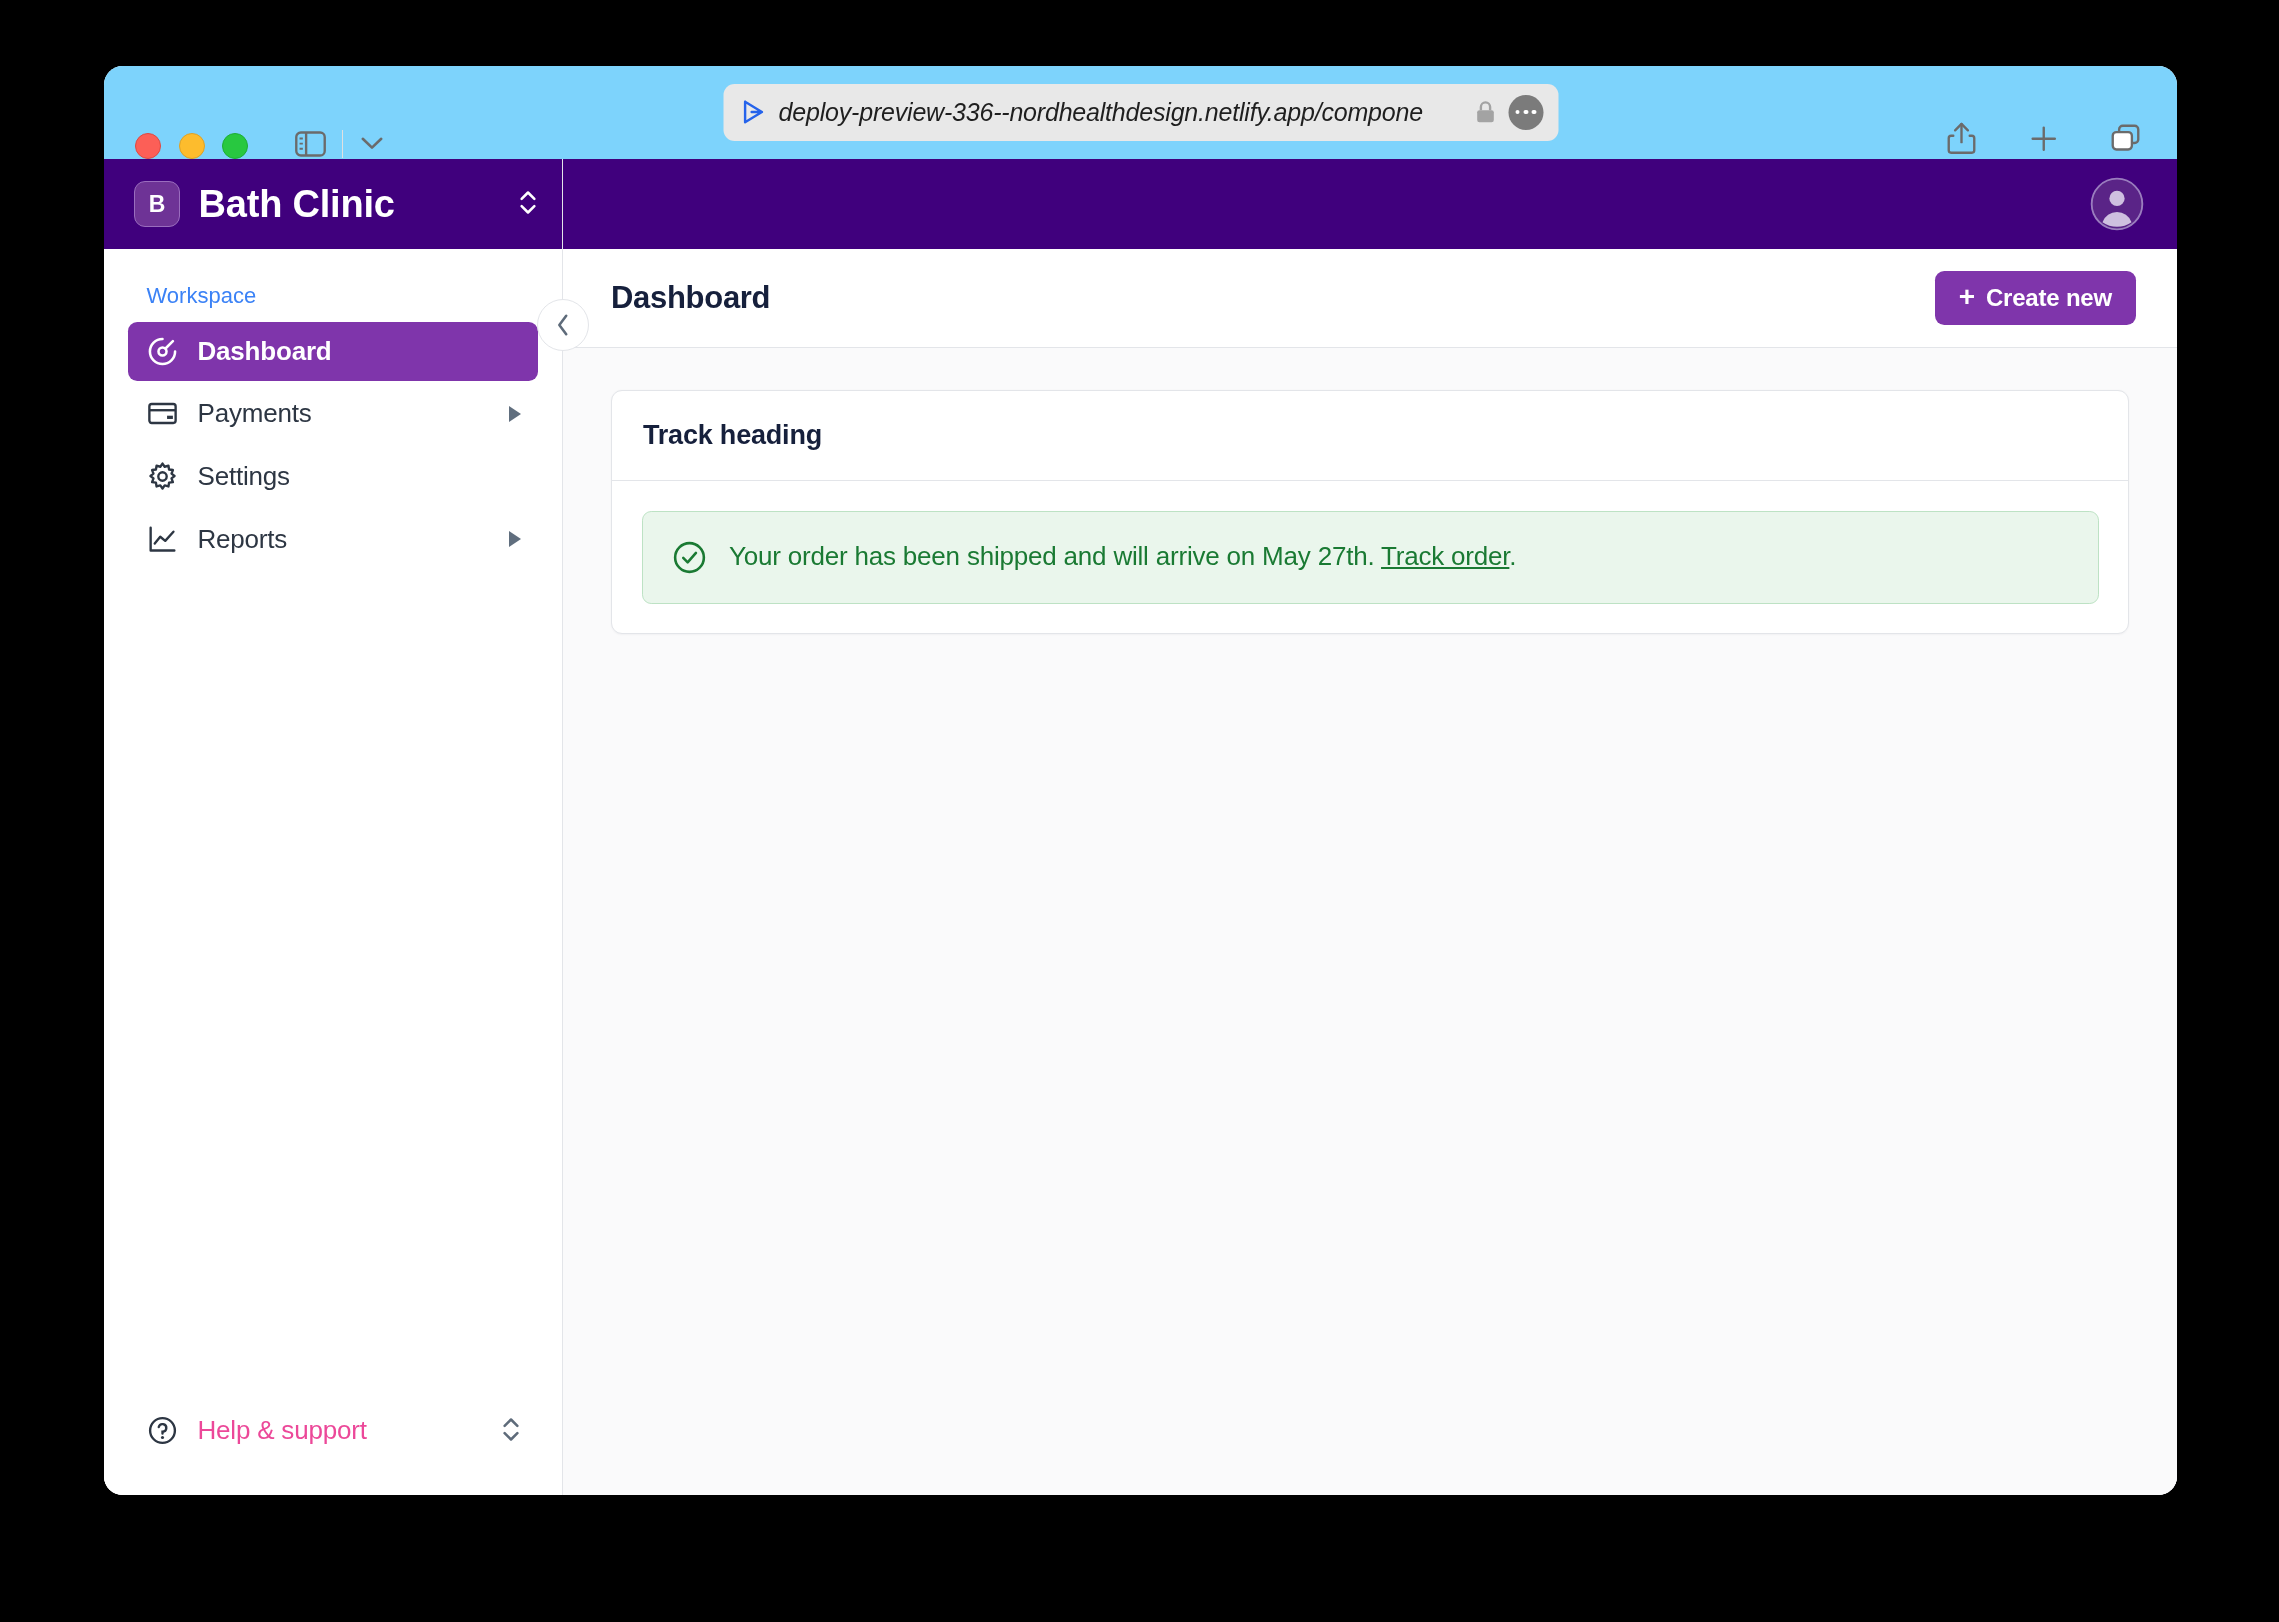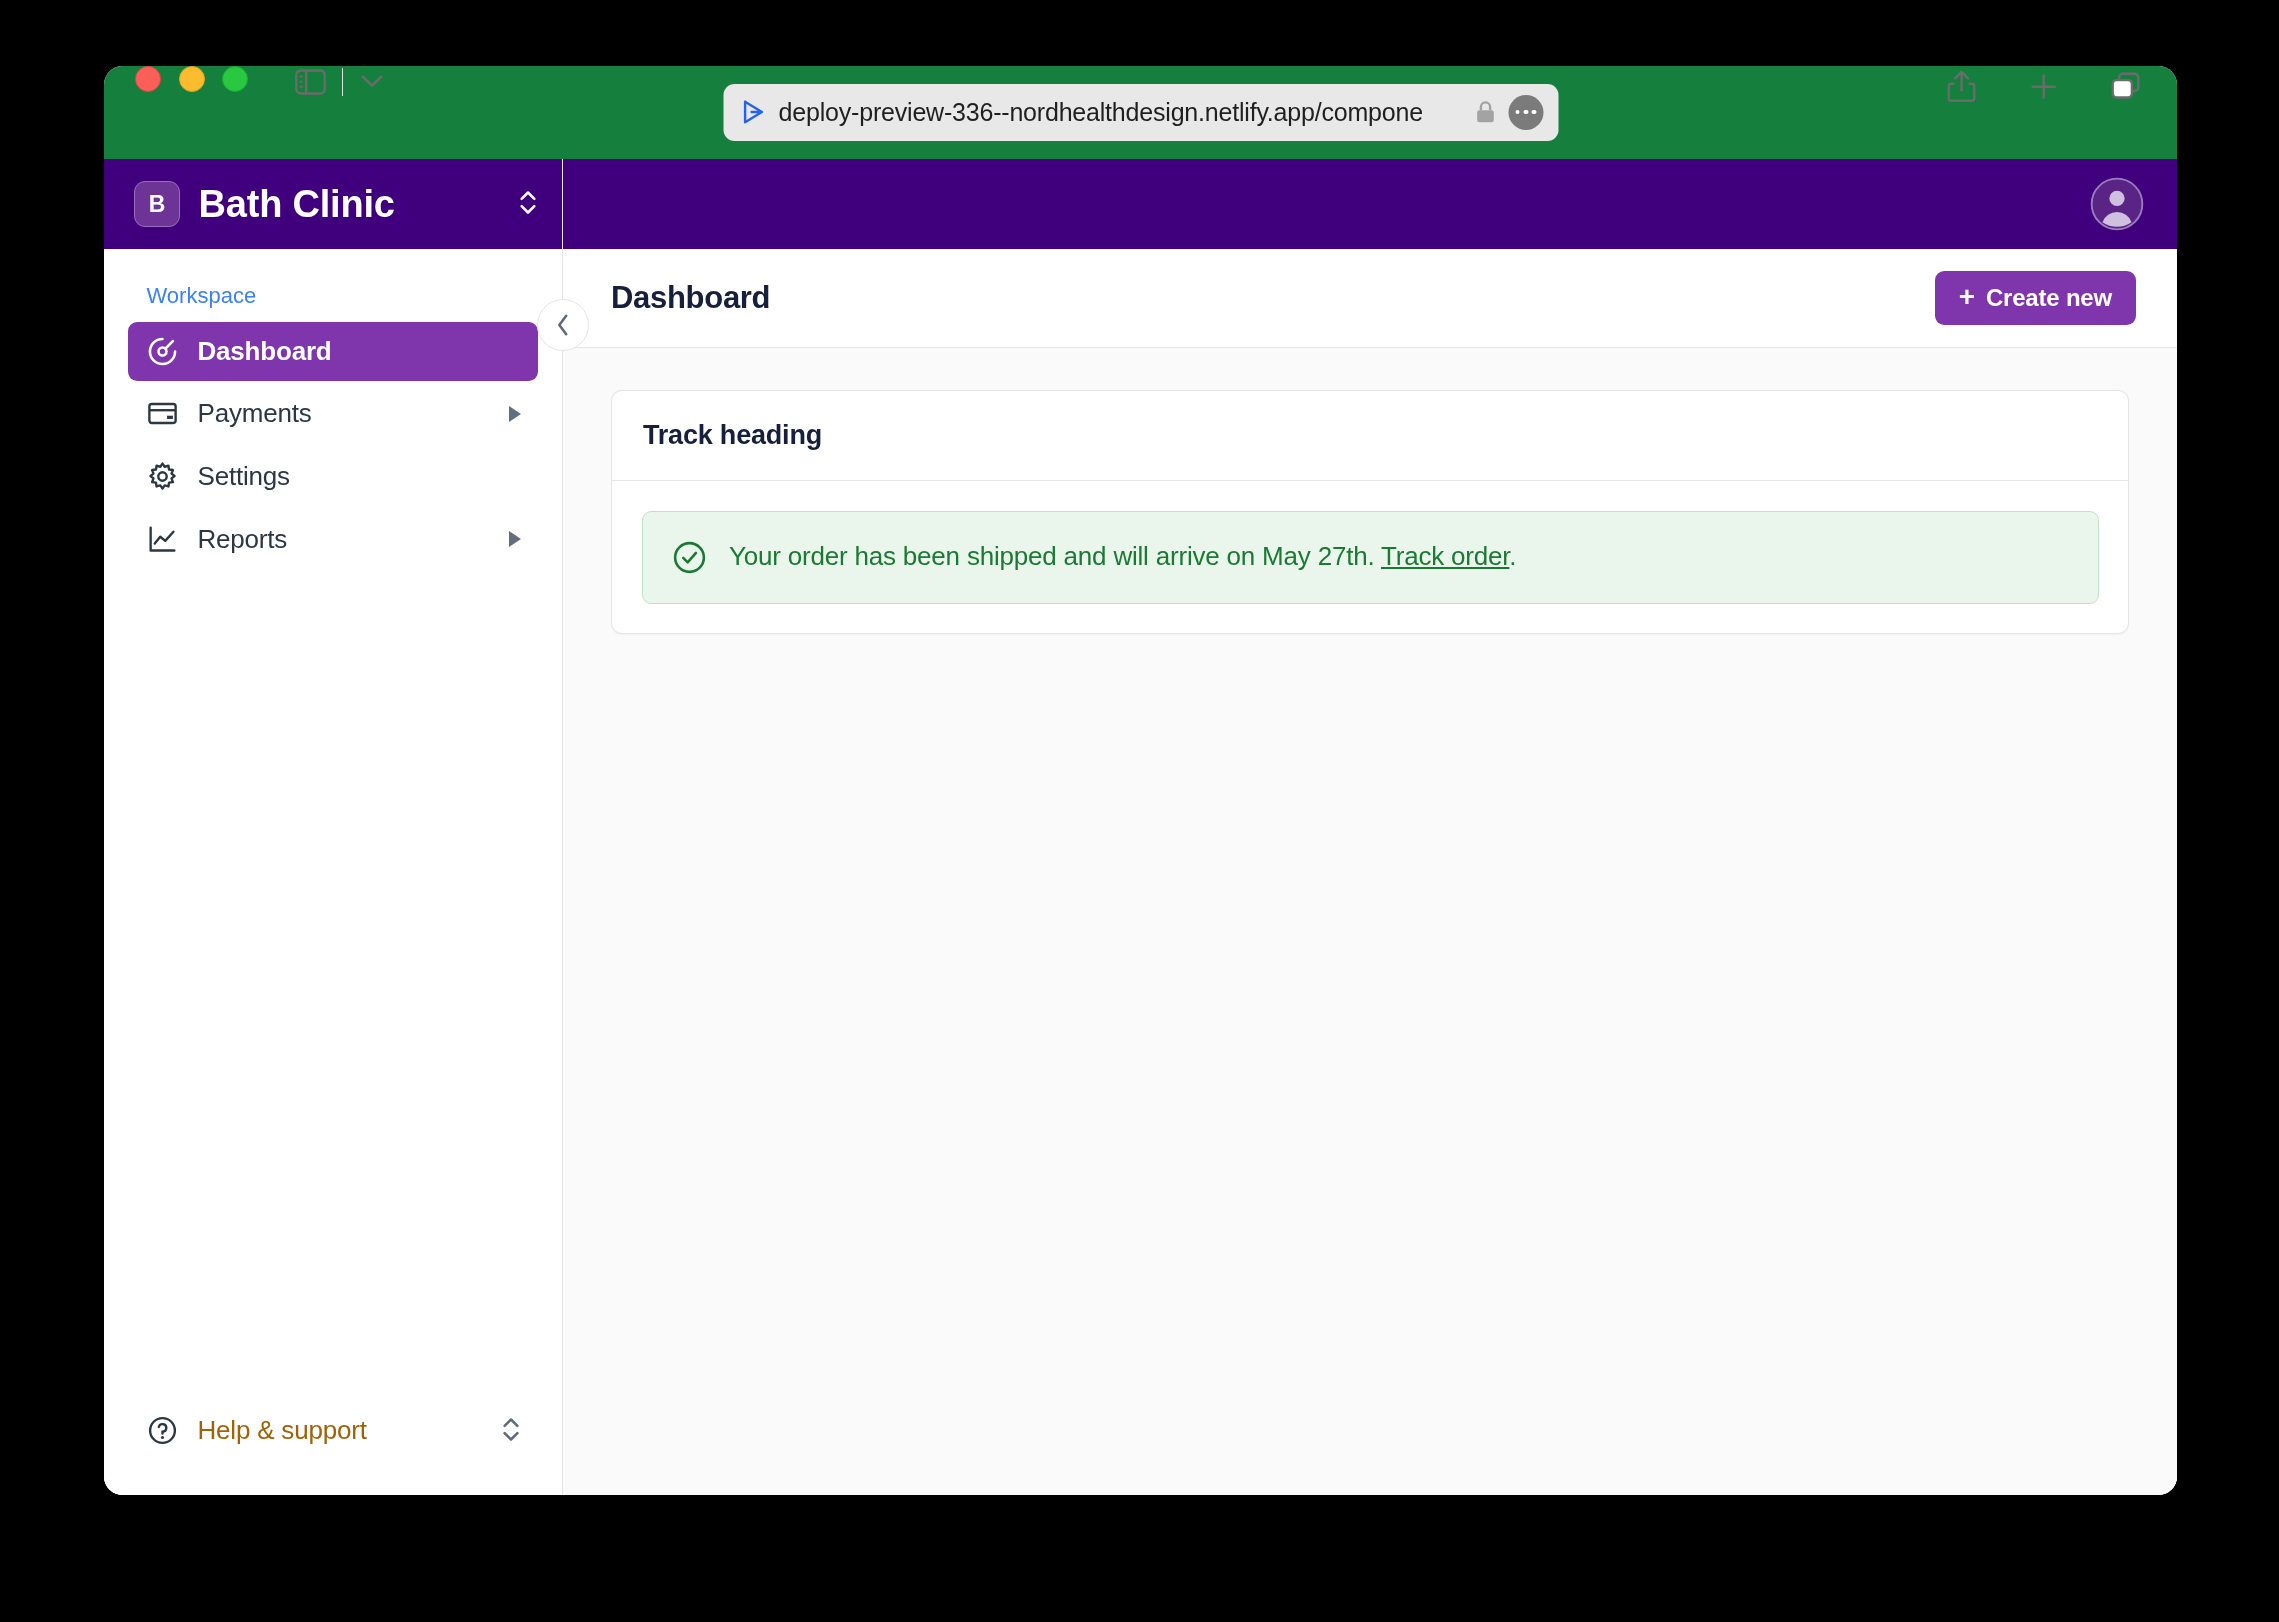--- a/index.html
+++ b/index.html
@@ -31,25 +31,26 @@
     box-shadow: 0 24px 65px rgba(0,0,0,0.55);
     overflow: hidden;
     display: flex;
     flex-direction: column;
   }
 
   
   .browser-toolbar {
     height: 93px;
     min-height: 93px;
-    background: #15803d;
-    display: flex;
-    align-items: flex-start;
+    background: #7dd3fc;
+    display: flex;
+    align-items: flex-end;
     padding: 0 31px 0 31px;
     position: relative;
+    font-style: italic;
   }
 
   .traffic-lights { display: flex; align-items: center; gap: 17.5px; }
   .traffic-light { width: 26px; height: 26px; border-radius: 50%; }
   .tl-close { background: #FC5F57; border: 0.9px solid #E04740; }
   .tl-min   { background: #FDBC2D; border: 0.9px solid #DFA123; }
   .tl-max   { background: #28C840; border: 0.9px solid #1DAD34; }
 
   .sidebar-toggle-group {
     display: flex;
@@ -217,21 +218,21 @@
   }
   .footer-item {
     height: 59px;
     border-radius: 9.2px;
     display: flex;
     align-items: center;
     padding: 0 16.6px 0 18.5px;
     gap: 20px;
     cursor: pointer;
   }
-  .footer-item .nav-label { font-size: 26px; color: #a16207; letter-spacing: -0.2px; }
+  .footer-item .nav-label { font-size: 26px; color: #ec4899; letter-spacing: -0.2px; }
   .footer-chevrons { margin-left: auto; flex: 0 0 auto; }
 
   
   .main {
     flex: 1 1 auto;
     display: flex;
     flex-direction: column;
     background: #FAFAFB;
     min-width: 0;
   }

